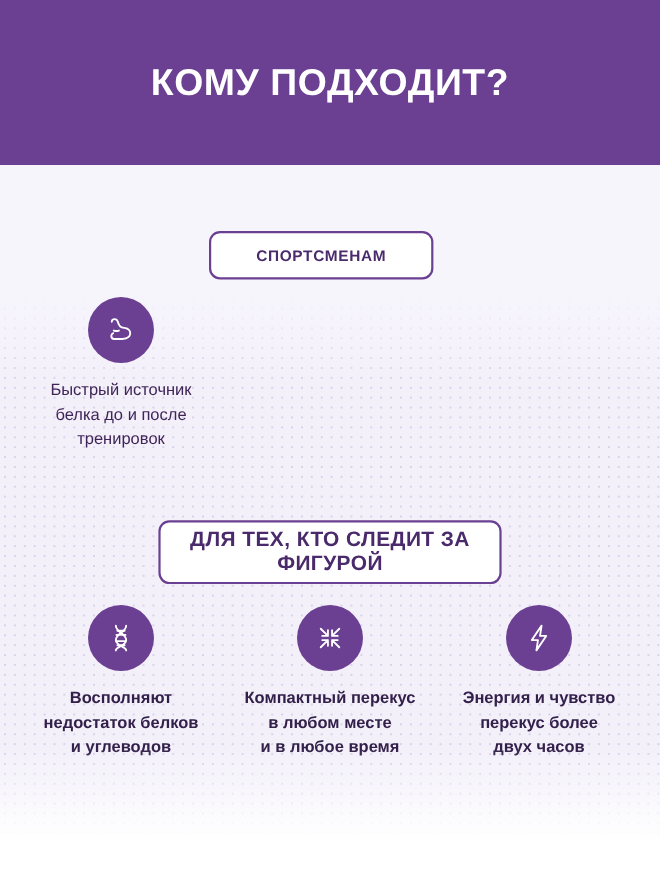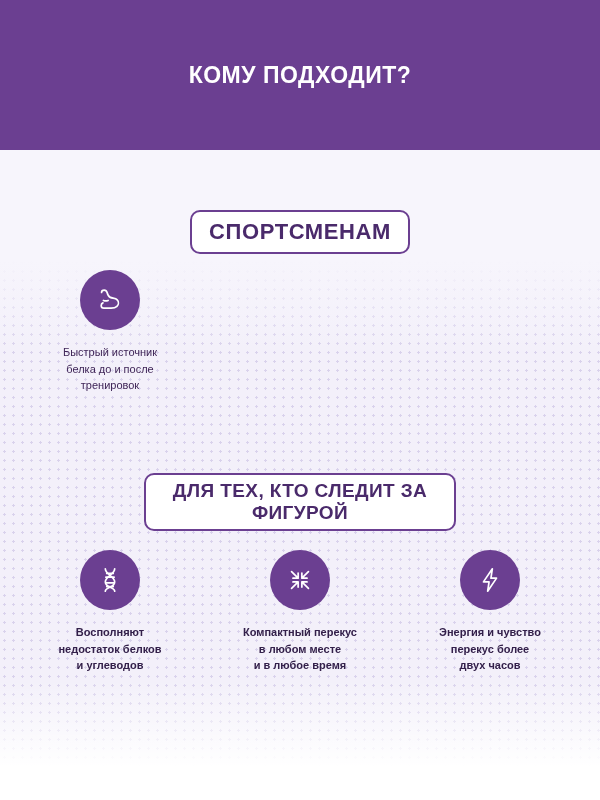--- a/index.html
+++ b/index.html
@@ -27,21 +27,21 @@
     top: 0;
     width: 600px;
     height: 150px;
     background: #6b3f91;
     display: flex;
     align-items: center;
     justify-content: center;
   }
   .header-title {
     color: #ffffff;
-    font-size: 23px;
+    font-size: 34px;
     font-weight: bold;
     letter-spacing: 0.5px;
     text-align: left;
     text-transform: uppercase;
   }
 
   
   .content {
     position: absolute;
     left: 0;
@@ -75,23 +75,23 @@
     text-align: center;
     display: flex;
     align-items: center;
     justify-content: center;
     line-height: 1.15;
     text-transform: uppercase;
   }
   #pill-athletes {
     left: 190px;
     top: 60px;
-    width: 220px;
+    width: 204px;
     height: 44px;
-    font-size: 22px;
+    font-size: 14px;
     letter-spacing: 0.6px;
   }
   #pill-figure {
     left: 144px;
     top: 323px;
     width: 312px;
     height: 58px;
     font-size: 19px;
     letter-spacing: 0.4px;
     padding: 0 10px;
@@ -126,21 +126,21 @@
     justify-content: center;
     margin-bottom: 14px;
   }
   .circle svg {
     width: 30px;
     height: 30px;
     display: block;
   }
   .item-text {
     color: #3f2557;
-    font-size: 11px;
+    font-size: 15px;
     line-height: 1.5;
     text-align: center;
     white-space: pre-line;
   }
   .item-text.bold {
     font-weight: bold;
     color: #33204a;
     text-align: center;
   }
 

